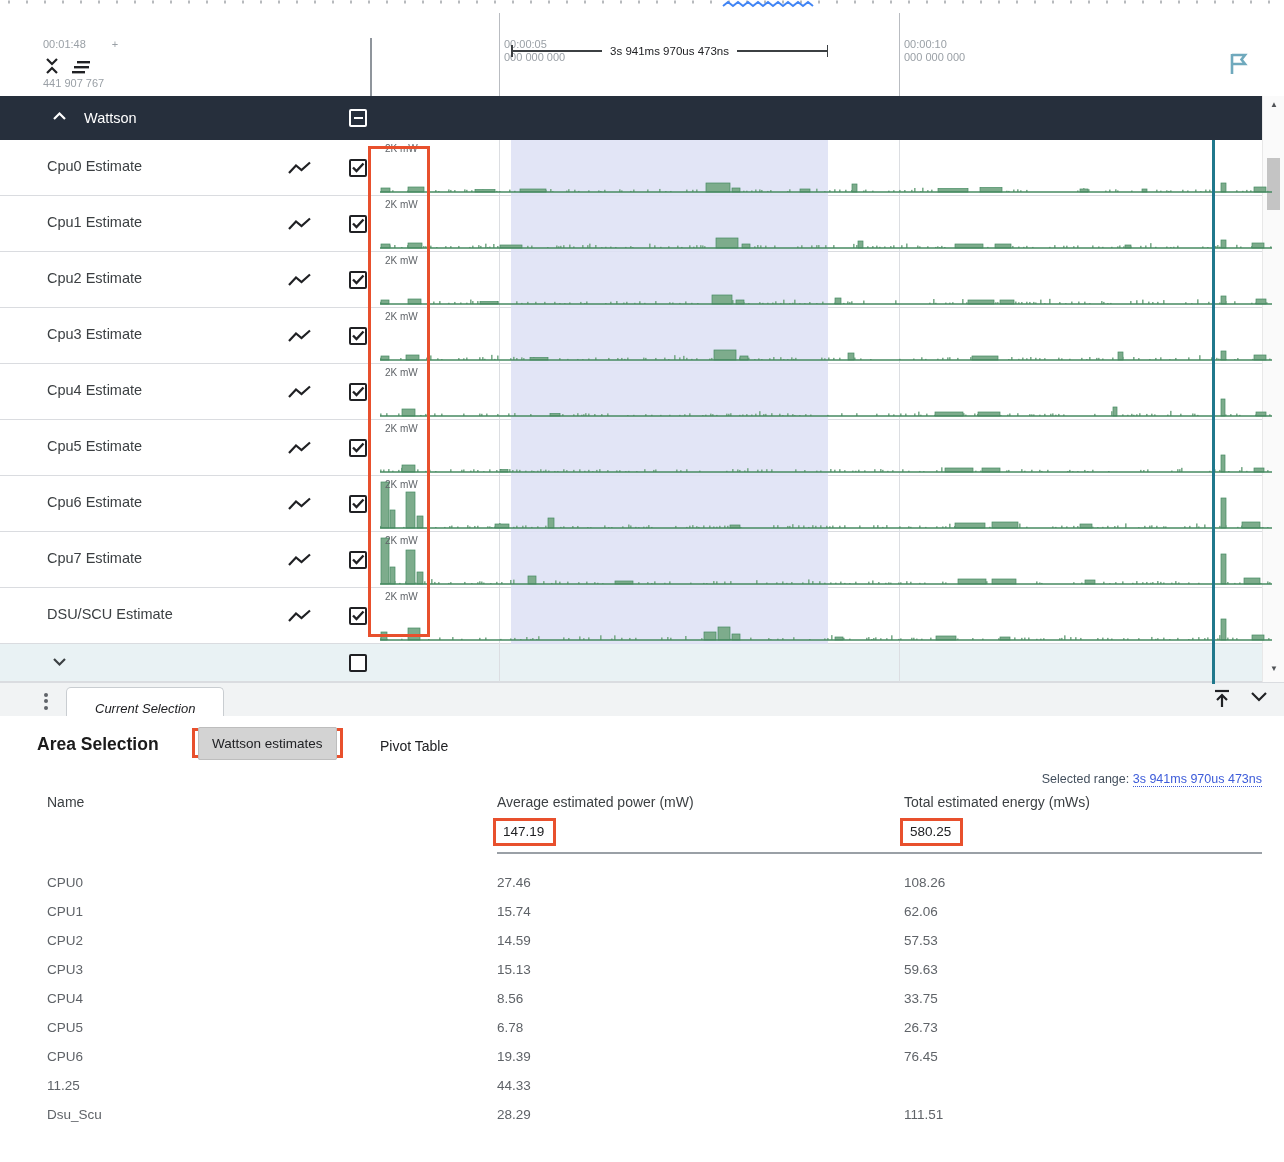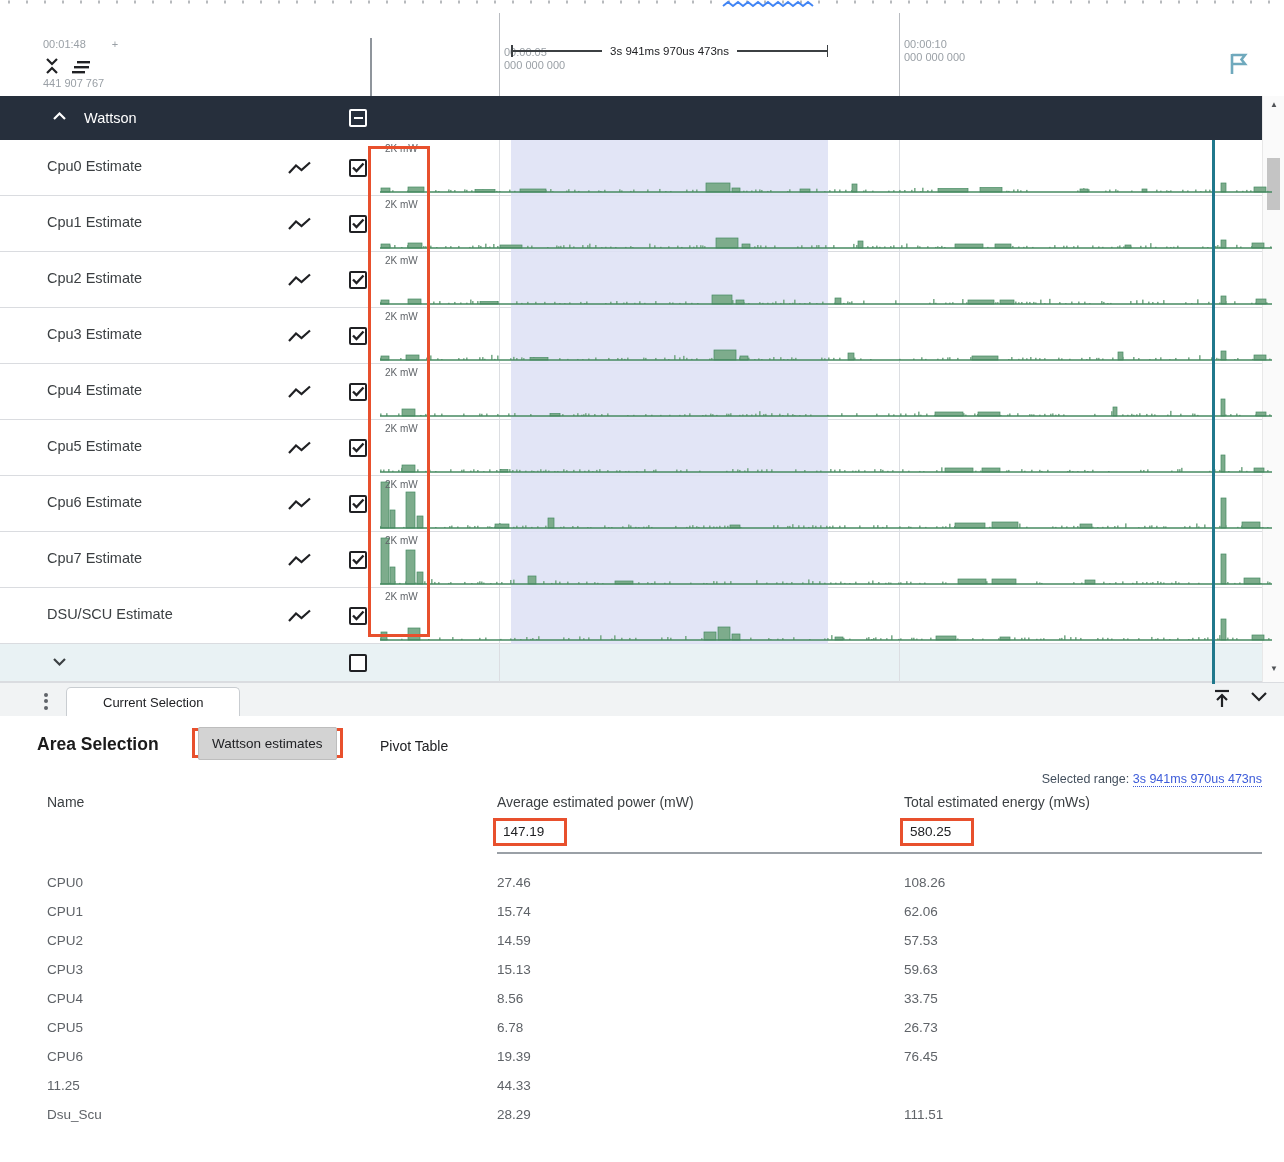--- a/index.html
+++ b/index.html
@@ -64,38 +64,38 @@
 
   
   #scrollbar{left:1262px;top:96px;width:22px;height:586px;background:#fafafa;border-left:1px solid #e8e8e8;}
   #scrollbar .tri{position:absolute;left:0;width:22px;text-align:center;font-size:8px;color:#505357;}
   #sb-thumb{position:absolute;left:4px;top:62px;width:13px;height:52px;background:#c4c4c4;}
 
   
   #tab-bar{left:0;top:682px;width:1284px;height:34px;background:#f1f3f4;border-top:1px solid var(--border);}
   #drag-handle{position:absolute;left:44px;top:7px;color:#5f6368;font-size:15px;line-height:7px;letter-spacing:0;}
   #drag-handle span{display:block;width:4px;height:4px;border-radius:50%;background:#5f6368;margin:2.5px 0;}
-  #current-tab{position:absolute;left:66px;bottom:0;height:29px;padding:0 36px;background:#fff;border:1px solid #c9cdd1;border-bottom:none;border-radius:5px 5px 0 0;font-size:13px;color:#202124;display:flex;align-items:center;}
+  #current-tab{position:absolute;left:66px;bottom:0;height:29px;padding:0 28px;background:#fff;border:1px solid #c9cdd1;border-bottom:none;border-radius:5px 5px 0 0;font-size:13px;color:#202124;display:flex;align-items:flex-end;font-style:italic;}
   .bar-icon{position:absolute;top:6px;}
 
   
   #details{left:0;top:716px;width:1284px;height:446px;background:#fff;}
   #area-heading{position:absolute;left:37px;top:18px;font-size:17.5px;font-weight:bold;color:#1b1b1b;}
   #hl-wattson-btn{position:absolute;left:192px;top:12px;padding:3px;}
   #wattson-btn{background:#d3d3d3;border:1px solid #bdbdbd;border-radius:2px;padding:8px 13px;font-size:13.5px;color:#202124;white-space:nowrap;}
   #pivot-btn{position:absolute;left:380px;top:22px;font-size:14px;color:#202124;}
   #selected-range{position:absolute;right:22px;top:56px;font-size:12.5px;color:#44505e;}
   #selected-range a{color:var(--link);text-decoration:none;border-bottom:1.5px dotted var(--link);cursor:pointer;}
 
   #est-table{position:absolute;left:47px;top:78px;width:1215px;}
   .t-grid{display:grid;grid-template-columns:450px 407px 358px;}
   #t-head{height:24px;font-size:14px;color:#3c4043;}
   #t-totals{height:36px;align-items:start;}
   #t-totals .cell{border-bottom:2px solid #9aa0a6;height:36px;position:relative;}
-  .tot-box{display:inline-block;border:3px solid var(--orange);background:#fff;padding:3px 20px 4px 7px;font-size:13.5px;color:#202124;margin-left:-4px;}
+  .tot-box{display:inline-block;border:3px solid var(--orange);background:#fff;padding:3px 9px 4px 7px;font-size:13.5px;color:#202124;margin-left:-4px;}
   #t-body .t-grid{height:29px;align-items:center;font-size:13.5px;color:var(--table-txt);}
 </style>
 </head>
 <body>
 
 <div id="app">
 
   <div class="abs" id="top-strip">
     <svg width="1284" height="9">
       <line x1="8" y1="2" x2="1270" y2="2" stroke="#b7babd" stroke-width="3" stroke-dasharray="2 16"></line>
@@ -119,21 +119,21 @@
       <rect x="5" y="0" width="13" height="2.4" fill="#202124"></rect>
       <rect x="2" y="5" width="15" height="2.4" fill="#202124"></rect>
       <rect x="0" y="10" width="13" height="2.4" fill="#202124"></rect>
     </svg>
   </div>
 
   <div class="abs" id="shell-divider"></div>
   <div class="abs vline ruler-grid" style="left:499px;"></div>
   <div class="abs vline ruler-grid" style="left:899px;"></div>
 
-  <div class="abs ts" style="left:504px;top:20px;">
+  <div class="abs ts" style="left:504px;top:12px;">
     <div>00:00:05</div><div>000 000 000</div>
   </div>
   <div class="abs ts" style="left:904px;top:12px;">
     <div>00:00:10</div><div>000 000 000</div>
   </div>
 
   <div class="abs" id="bracket">
     <div class="cap"></div>
       <div class="seg"></div>
     <div class="lbl">3s 941ms 970us 473ns</div>

